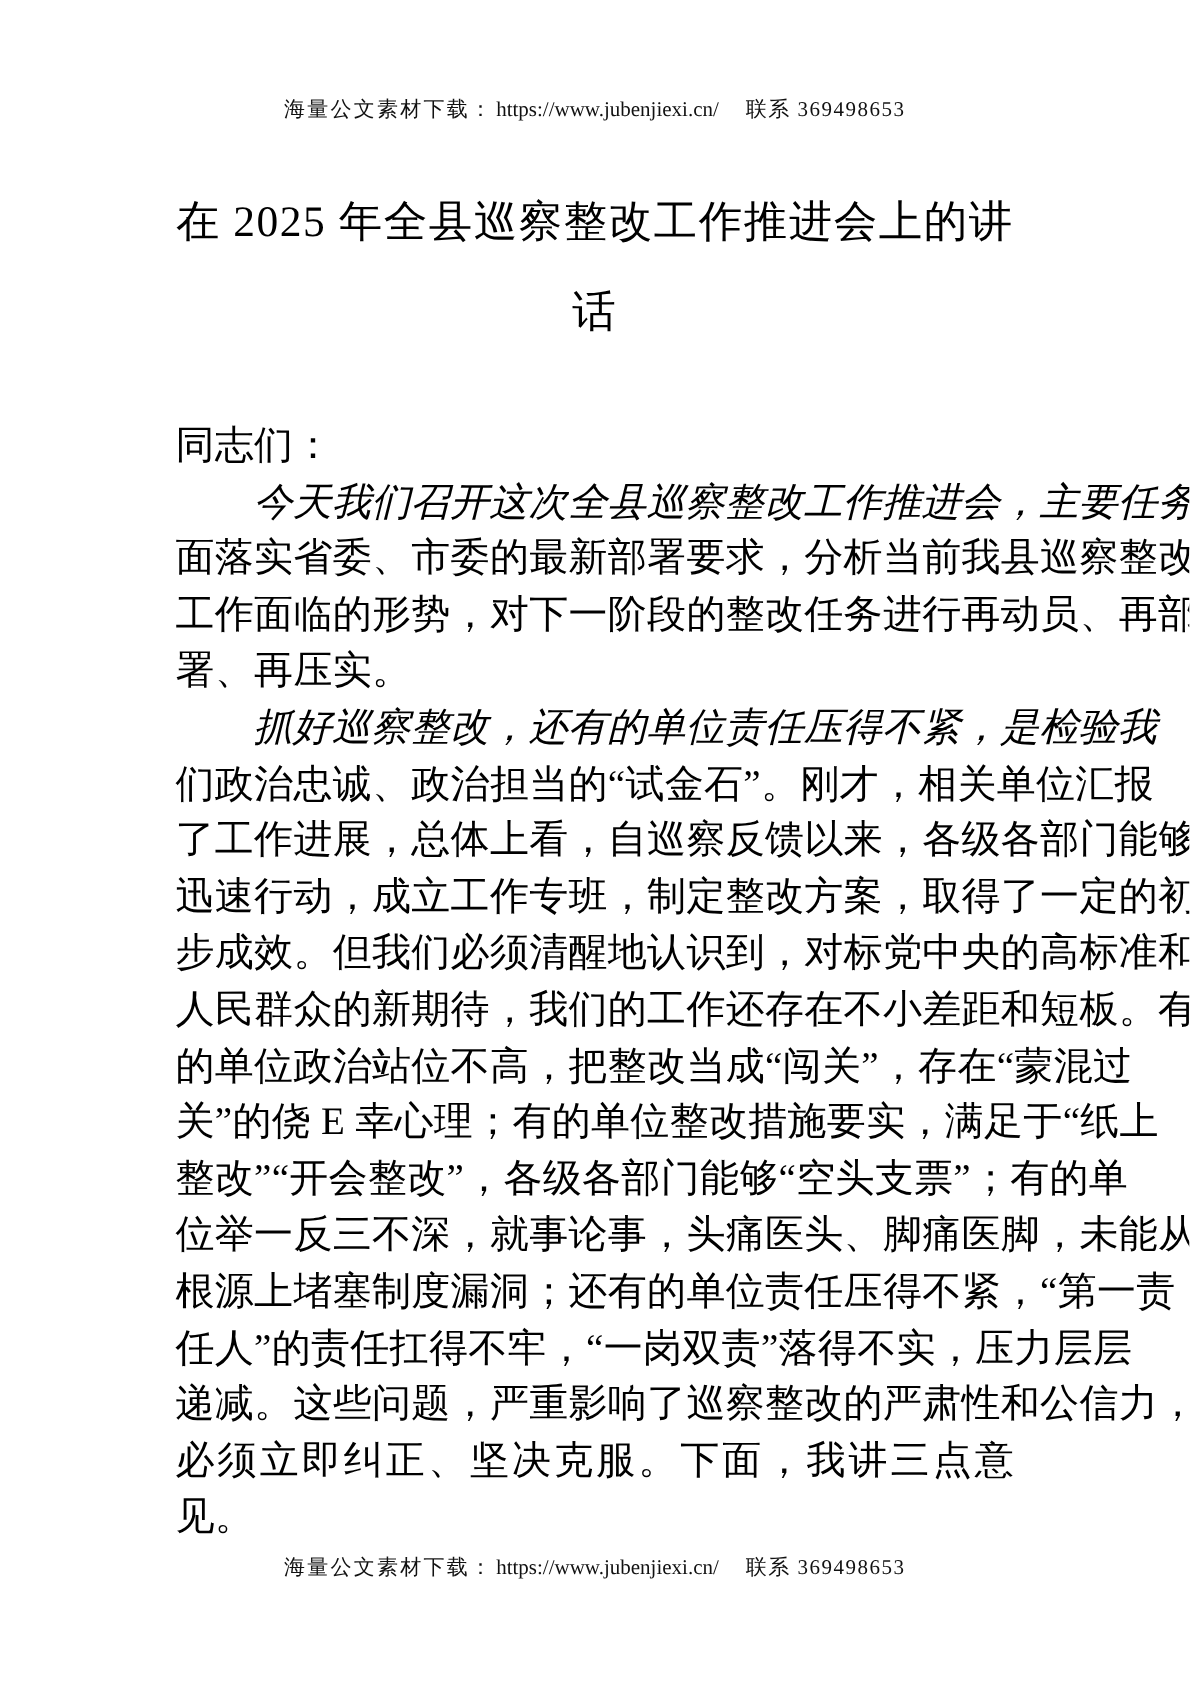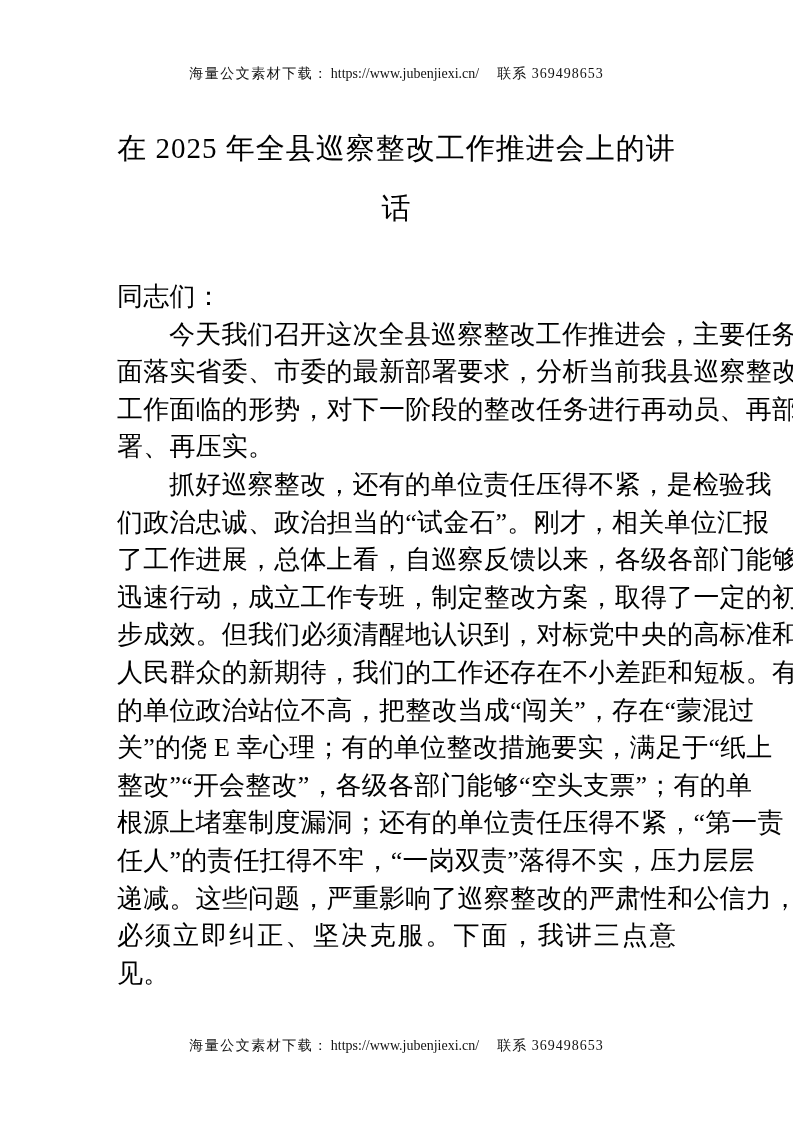--- a/index.html
+++ b/index.html
@@ -56,21 +56,21 @@
     line-height: 37.6px;
     letter-spacing: 0.2px;
   }
   .para { margin: 0; }
   .line {
     display: block;
     text-align: justify;
     text-align-last: justify;
     white-space: nowrap;
   }
-  .line.first { text-indent: 2em; }
+  .line.first { text-indent: 2em; font-style: italic; }
   .line.last {
     text-align-last: left;
     white-space: normal;
   }
 </style>
 </head>
 <body>
 
 <div class="page">
 
@@ -99,20 +99,21 @@
     <div class="para">
       <span class="line first">抓好巡察整改，还有的单位责任压得不紧，是检验我</span>
       <span class="line">们政治忠诚、政治担当的“试金石”。刚才，相关单位汇报</span>
       <span class="line">了工作进展，总体上看，自巡察反馈以来，各级各部门能够</span>
       <span class="line">迅速行动，成立工作专班，制定整改方案，取得了一定的初</span>
       <span class="line">步成效。但我们必须清醒地认识到，对标党中央的高标准和</span>
       <span class="line">人民群众的新期待，我们的工作还存在不小差距和短板。有</span>
       <span class="line">的单位政治站位不高，把整改当成“闯关”，存在“蒙混过</span>
       <span class="line">关”的侥 E 幸心理；有的单位整改措施要实，满足于“纸上</span>
       <span class="line">整改”“开会整改”，各级各部门能够“空头支票”；有的单</span>
+      <span class="line">位举一反三不深，就事论事，头痛医头、脚痛医脚，未能从</span>
       <span class="line">根源上堵塞制度漏洞；还有的单位责任压得不紧，“第一责</span>
       <span class="line">任人”的责任扛得不牢，“一岗双责”落得不实，压力层层</span>
       <span class="line">递减。这些问题，严重影响了巡察整改的严肃性和公信力，</span>
       <span class="line last">必须立即纠正、坚决克服。下面，我讲三点意见。</span>
     </div>
 
   </div>
 
   <div class="watermark footer">
     <span class="label">海量公文素材下载：</span><span class="url">https://www.jubenjiexi.cn/</span><span class="contact">联系 369498653</span>

